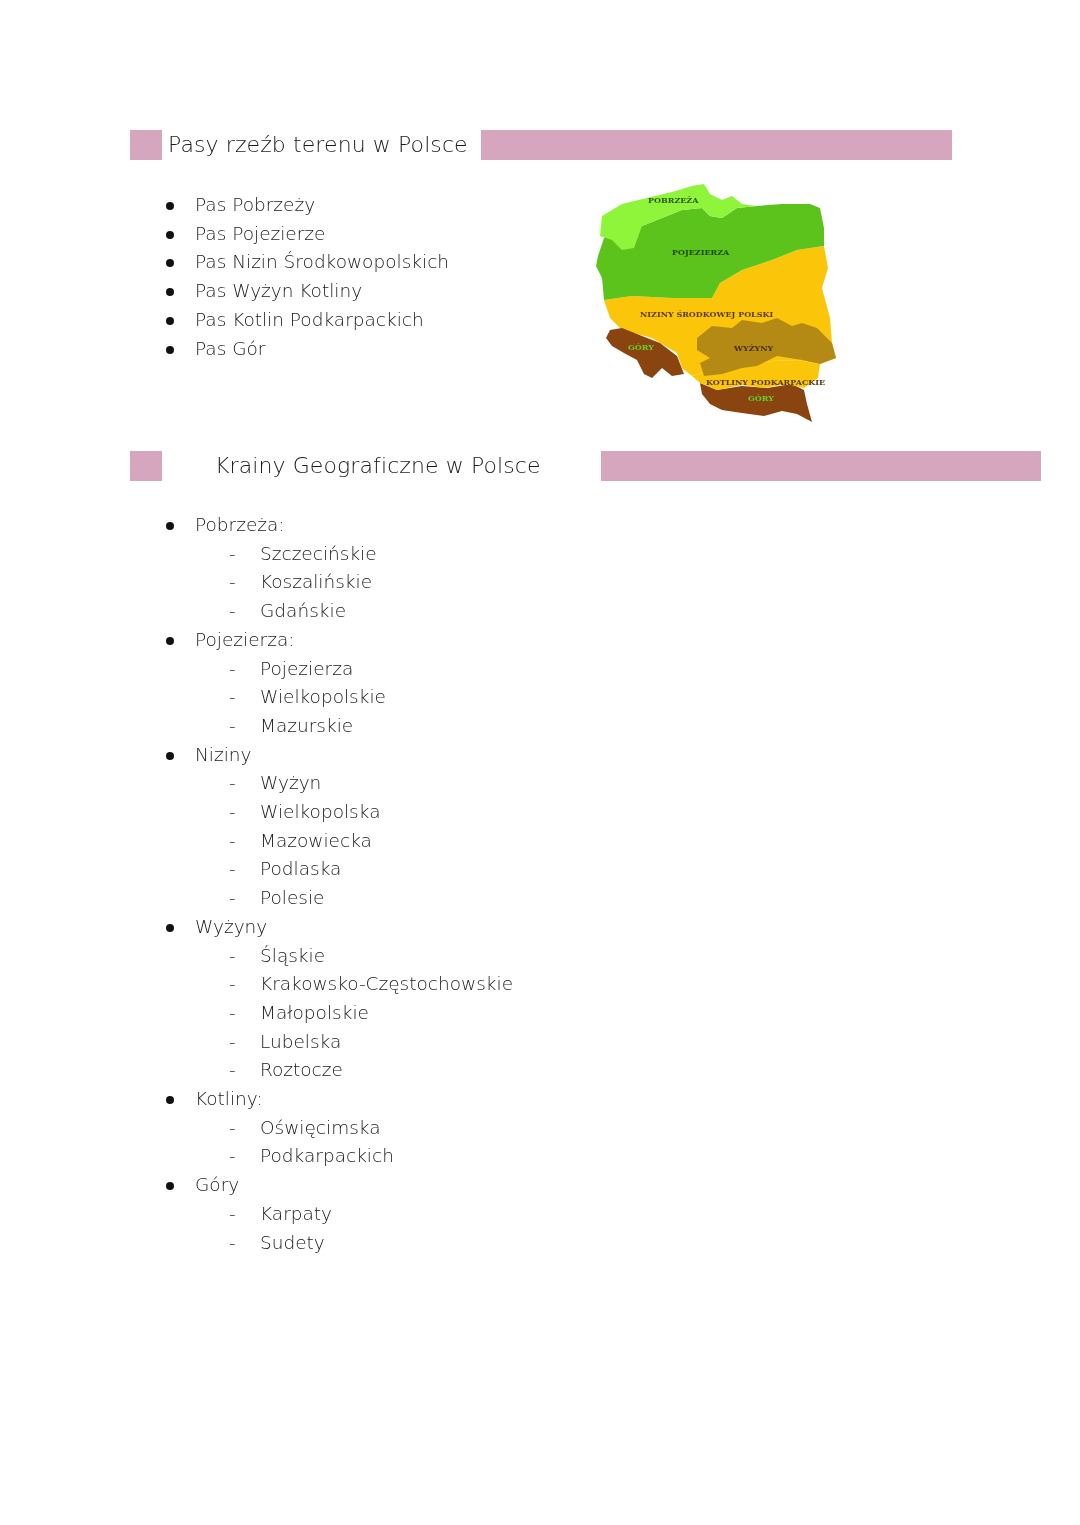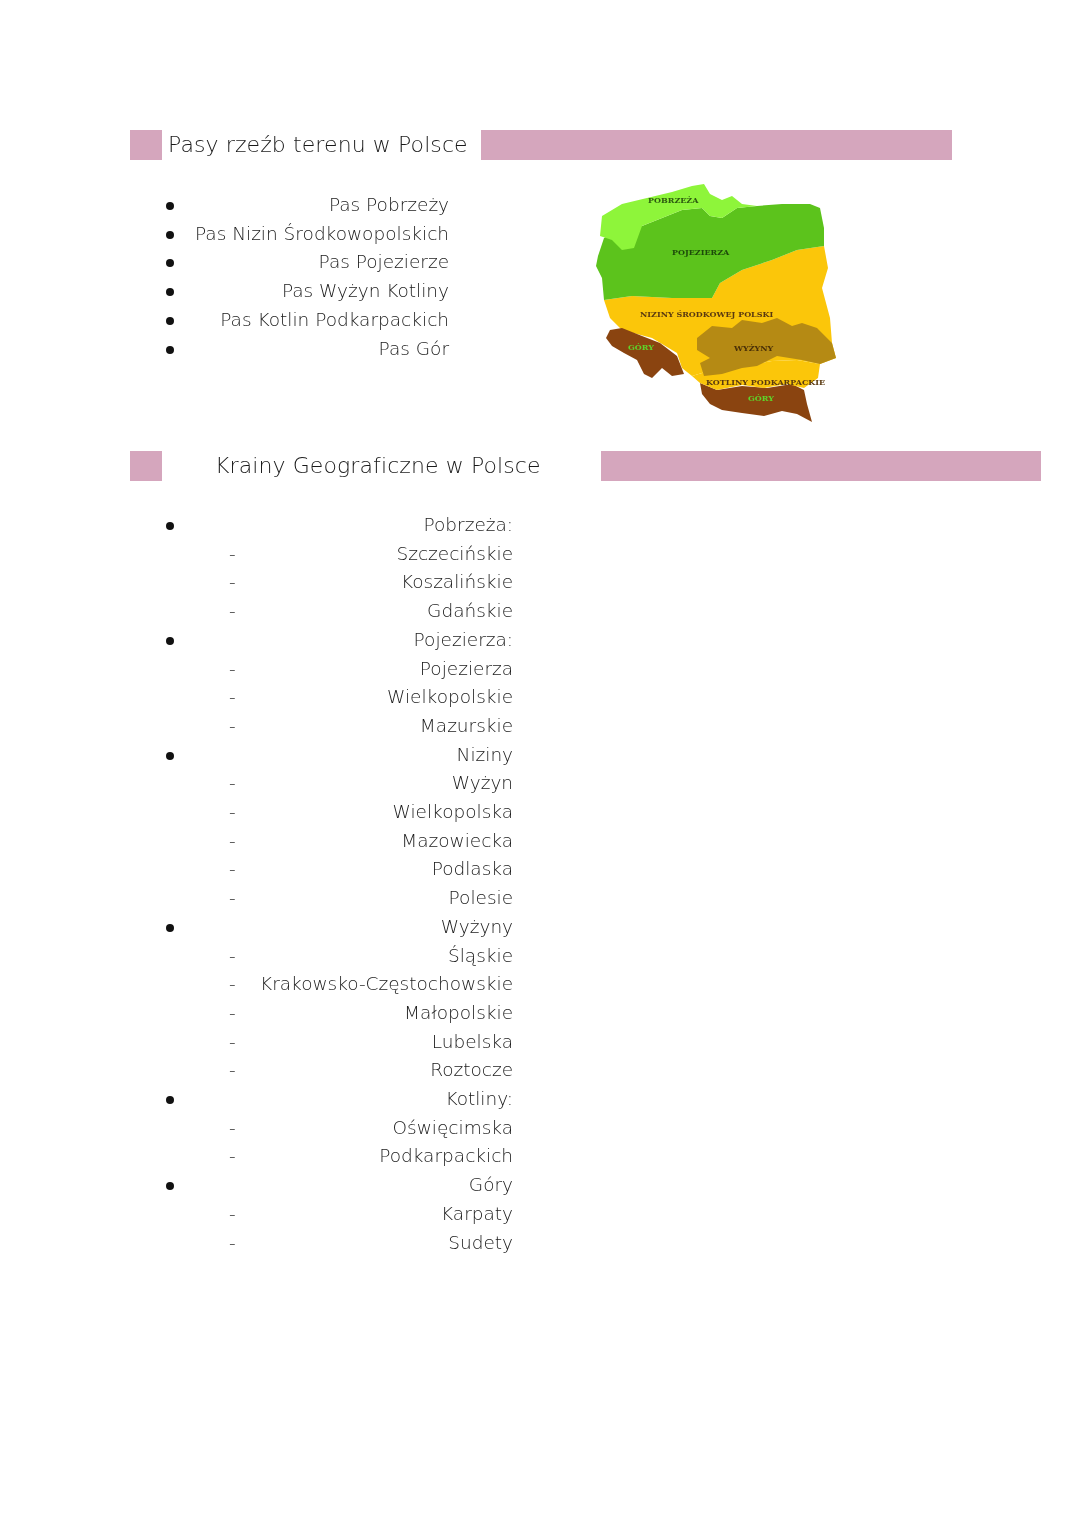--- a/index.html
+++ b/index.html
@@ -44,21 +44,20 @@
   #h1 { top: 130px; }
   #h1 .tail-bar { width: 471px; }
   #h2 { top: 451px; gap: 47px; }
   #h2 .tail-bar { width: 440px; }
 
   ul.bullets {
     list-style: none;
     margin: 0;
     padding: 0;
     position: absolute;
-    text-align: right;
   }
   ul.bullets li {
     position: relative;
     font-size: 18.5px;
     line-height: 28.7px;
     padding-left: 65px;
     white-space: nowrap;
     font-weight: 300;
   }
   ul.bullets li .dot {
@@ -104,22 +103,22 @@
 <body>
 
 <div class="heading" id="h1">
   <div class="lead-block"></div>
   <div class="title">Pasy rzeźb terenu w Polsce</div>
   <div class="tail-bar"></div>
 </div>
 
 <ul class="bullets" id="list1">
   <li><span class="dot"></span><span>Pas Pobrzeży</span></li>
+  <li><span class="dot"></span><span>Pas Pojezierze</span></li>
   <li><span class="dot"></span><span>Pas Nizin Środkowopolskich</span></li>
-  <li><span class="dot"></span><span>Pas Pojezierze</span></li>
   <li><span class="dot"></span><span>Pas Wyżyn Kotliny</span></li>
   <li><span class="dot"></span><span>Pas Kotlin Podkarpackich</span></li>
   <li><span class="dot"></span><span>Pas Gór</span></li>
 </ul>
 
 <svg id="map" viewBox="0 0 250 250">
 
   <path d="M108,205 L125,212 L150,208 L175,210 L200,206 L212,212 L215,226 L220,244 L205,236 L190,233 L172,238 L150,235 L130,232 L118,226 L110,216 Z" fill="#8a4410"></path>
 
   <path d="M100,198 L120,192 L150,188 L180,183 L205,182 L228,186 L226,200 L212,210 L195,206 L172,210 L150,207 L125,212 L108,205 Z" fill="#fbc60a"></path>

